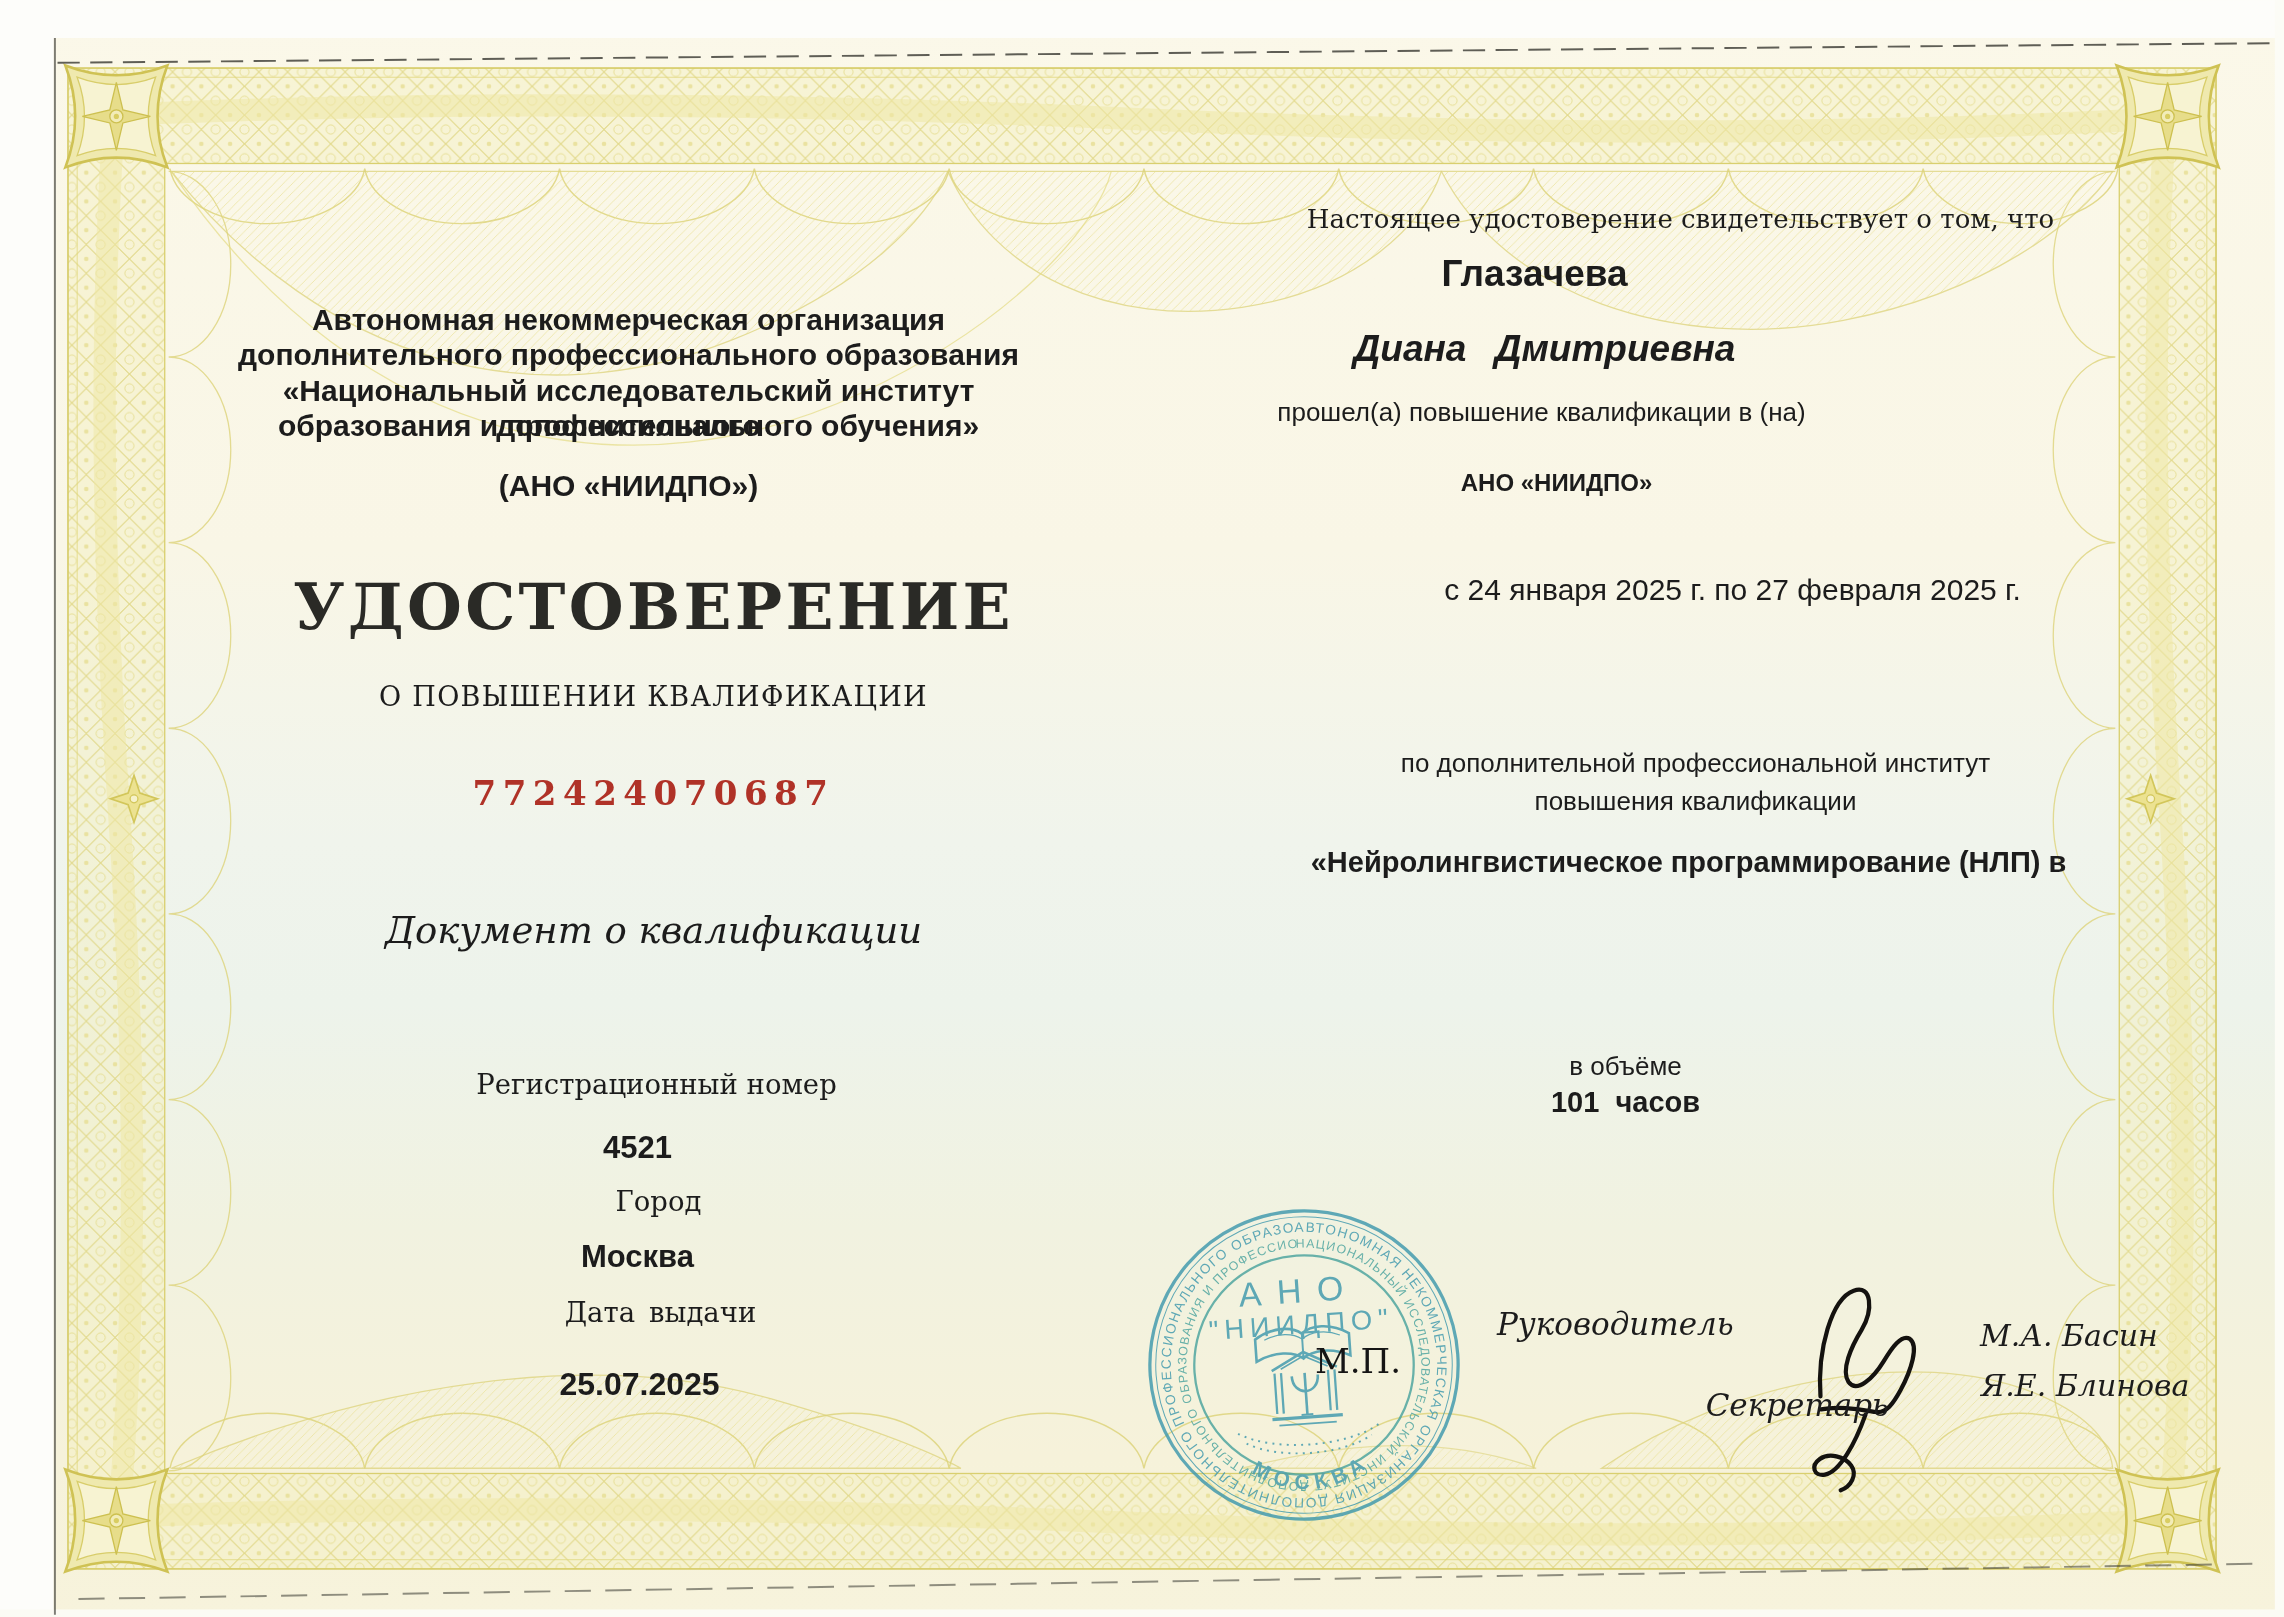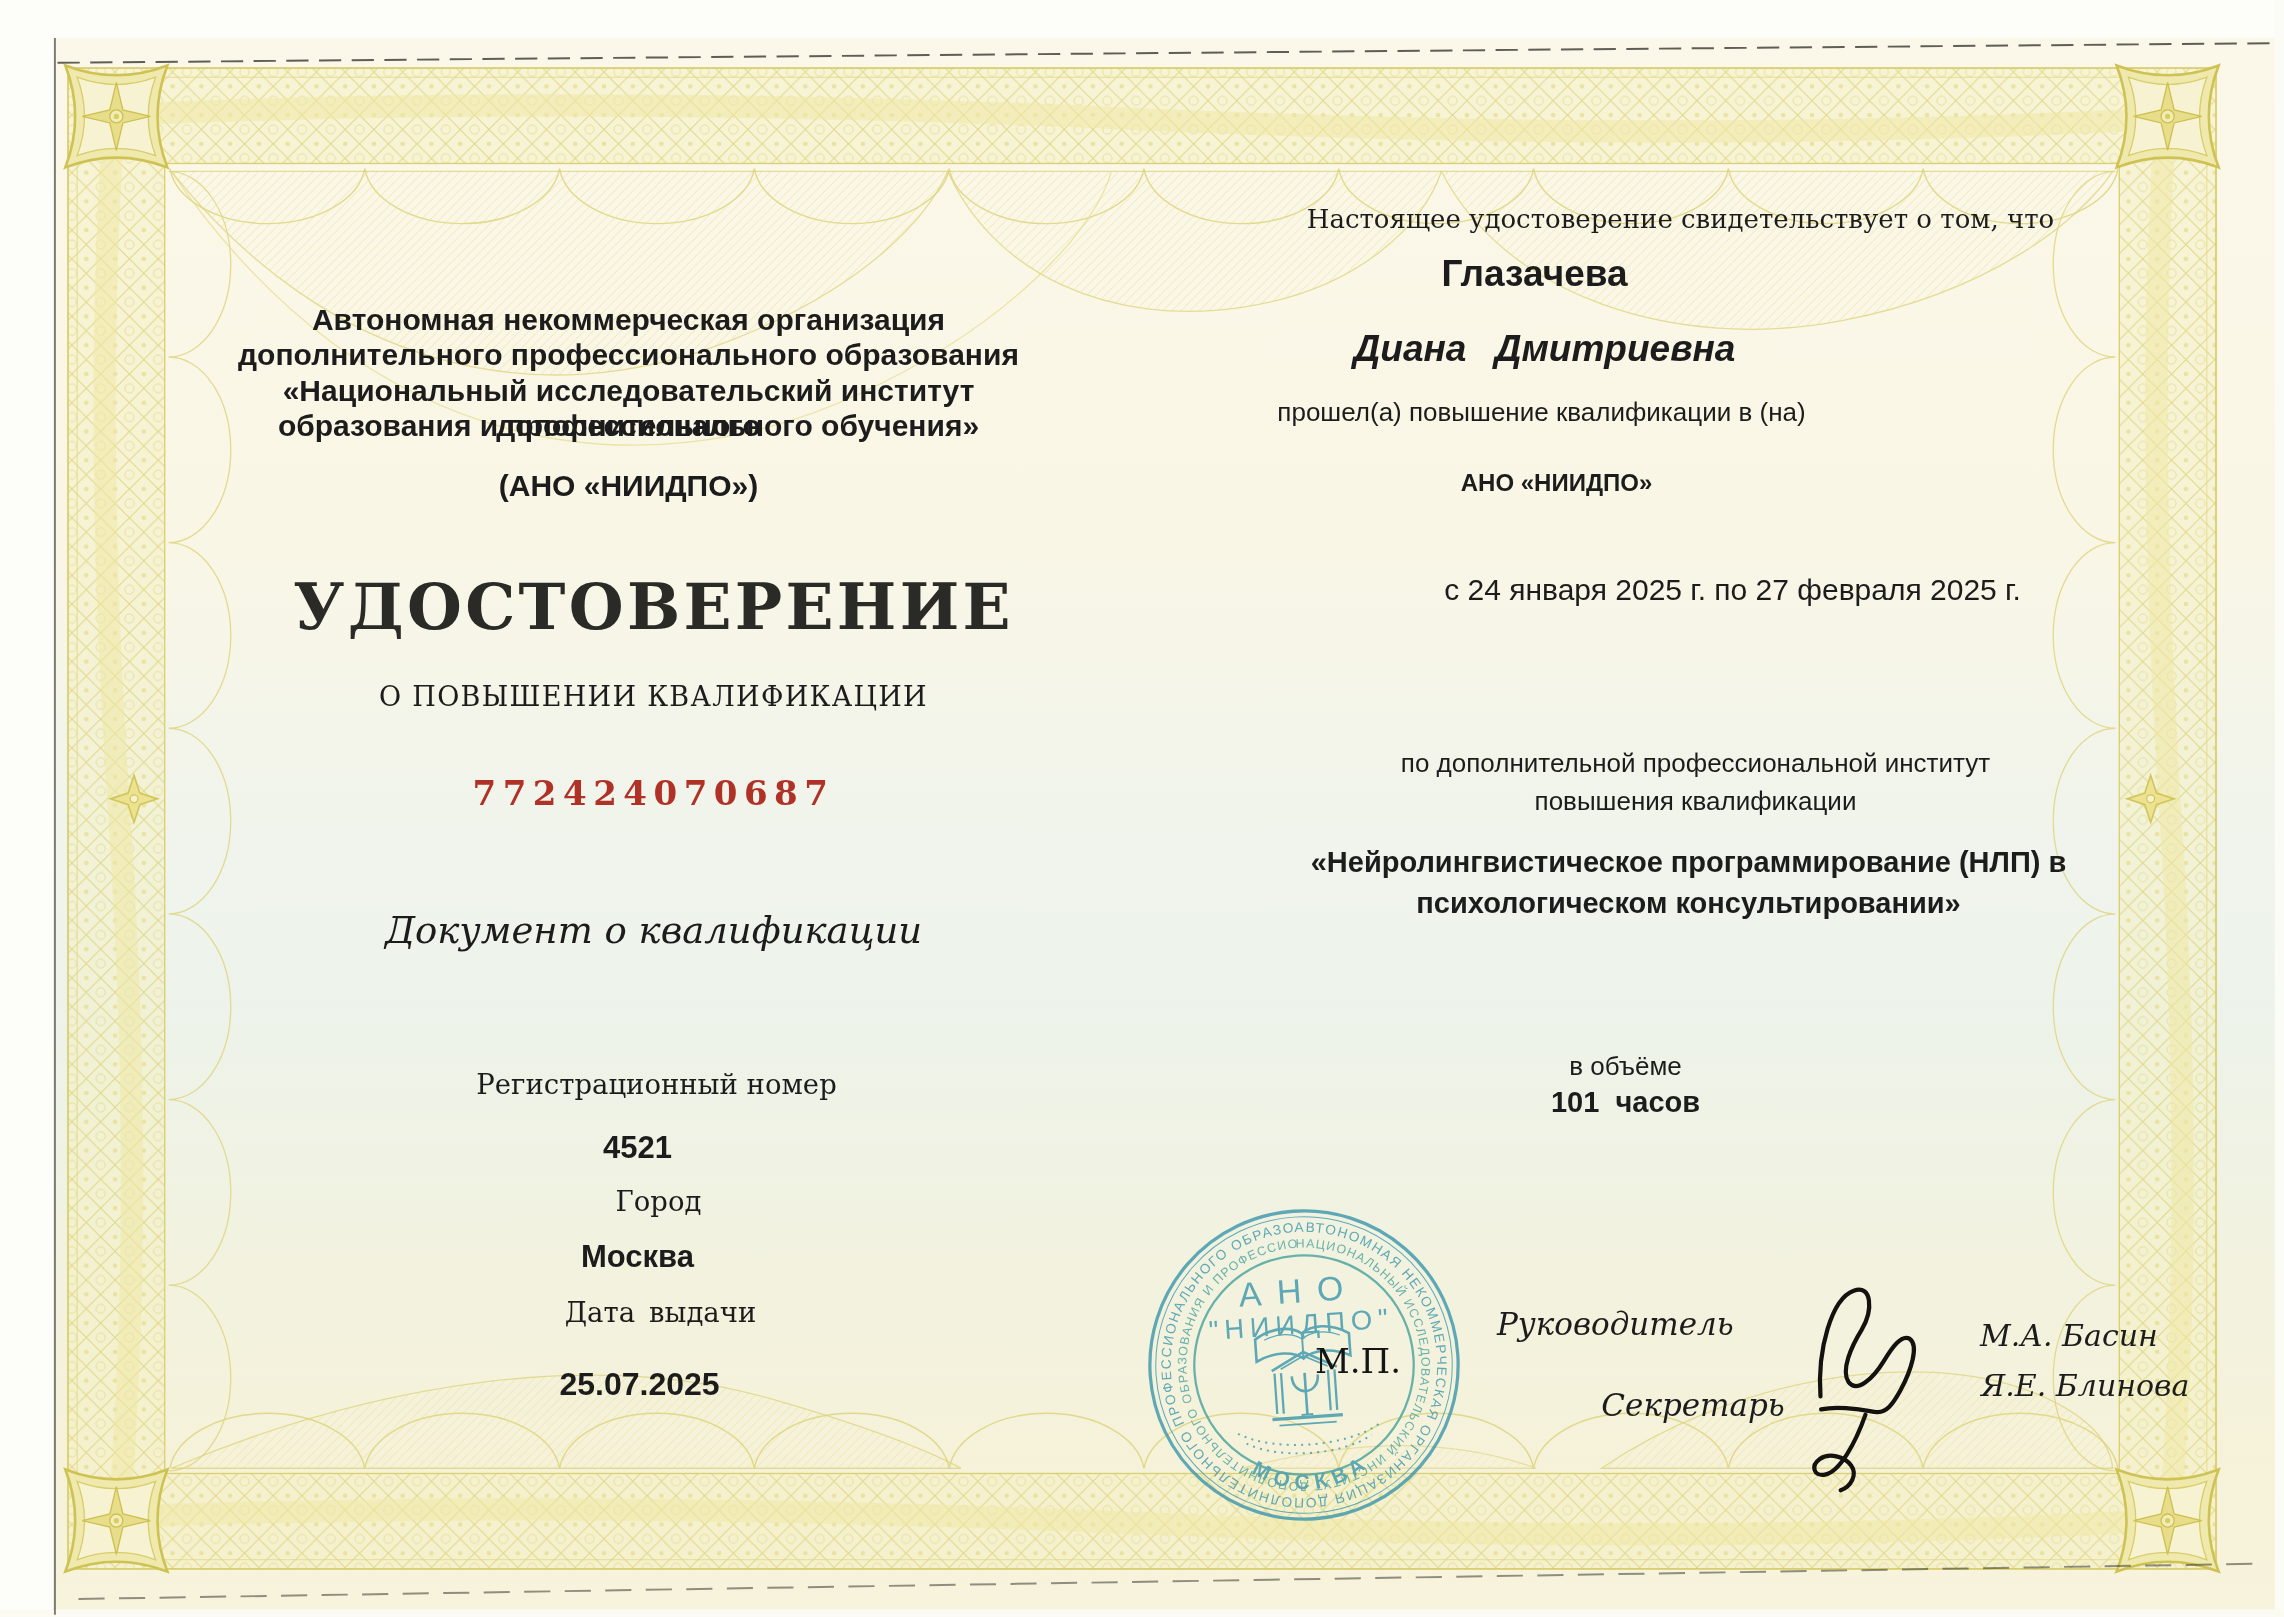--- a/index.html
+++ b/index.html
@@ -156,24 +156,23 @@
   <div class="t serif" style="left:1223px; top:204px;  width:915px; font-size:26px;">Настоящее удостоверение свидетельствует о том, что</div>
   <div class="t sans b" style="left:1077px; top:252px;  width:915px; font-size:37px;">Глазачева</div>
   <div class="t sans b i pre" style="left:1087px; top:327px; width:915px; font-size:37px; word-spacing:3.9px;">Диана  Дмитриевна</div>
   <div class="t sans" style="left:1084px; top:397px;  width:915px; font-size:26px;">прошел(а) повышение квалификации в (на)</div>
   <div class="t sans b" style="left:1099px; top:469px;  width:915px; font-size:24px;">АНО «НИИДПО»</div>
   <div class="t sans" style="left:1275px; top:572px;  width:915px; font-size:30px;">с 24 января 2025 г. по 27 февраля 2025 г.</div>
 
   <div class="t sans" style="left:1238px; top:748px; width:915px; font-size:26px;">по дополнительной профессиональной институт</div>
   <div class="t sans" style="left:1238px; top:786px; width:915px; font-size:26px;">повышения квалификации</div>
   <div class="t sans b" style="left:1231px; top:845px; width:915px; font-size:29px;">«Нейролингвистическое программирование (НЛП) в</div>
-  <div class="t sans b" style="left:1231px; top:886px; width:915px; font-size:29px;">психологическом консультировании»</div>
   <div class="t sans" style="left:1168px; top:1051px; width:915px; font-size:26px;">в объёме</div>
   <div class="t sans b pre" style="left:1168px; top:1085px; width:915px; font-size:29px;">101  часов</div>
 
   <div class="t serif" style="left:1315px; top:1341px; width:131px; font-size:34px; text-align:left; color:#151515;">М.П.</div>
   <div class="t serif i" style="left:1497px; top:1306px; width:392px; text-align:left; font-size:31px;">Руководитель</div>
-  <div class="t serif i" style="left:1497px; top:1387px; width:392px; text-align:center; font-size:31px;">Секретарь</div>
+  <div class="t serif i" style="left:1497px; top:1387px; width:392px; text-align:right; font-size:31px;">Секретарь</div>
   <div class="t serif i" style="left:1980px; top:1318px; width:275px; text-align:left; font-size:30px;">М.А. Басин</div>
   <div class="t serif i" style="left:1981px; top:1368px; width:275px; text-align:left; font-size:30px;">Я.Е. Блинова</div>
 
 </div>
 
 
 </body></html>

